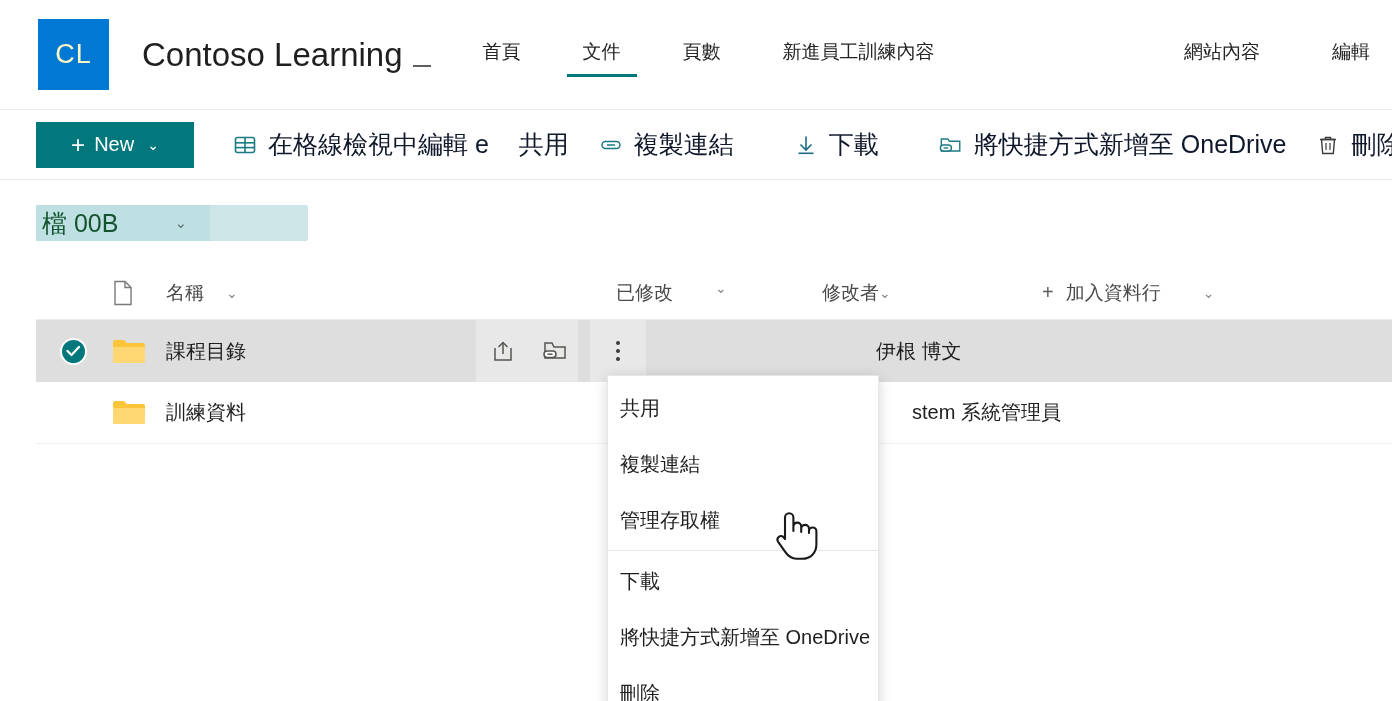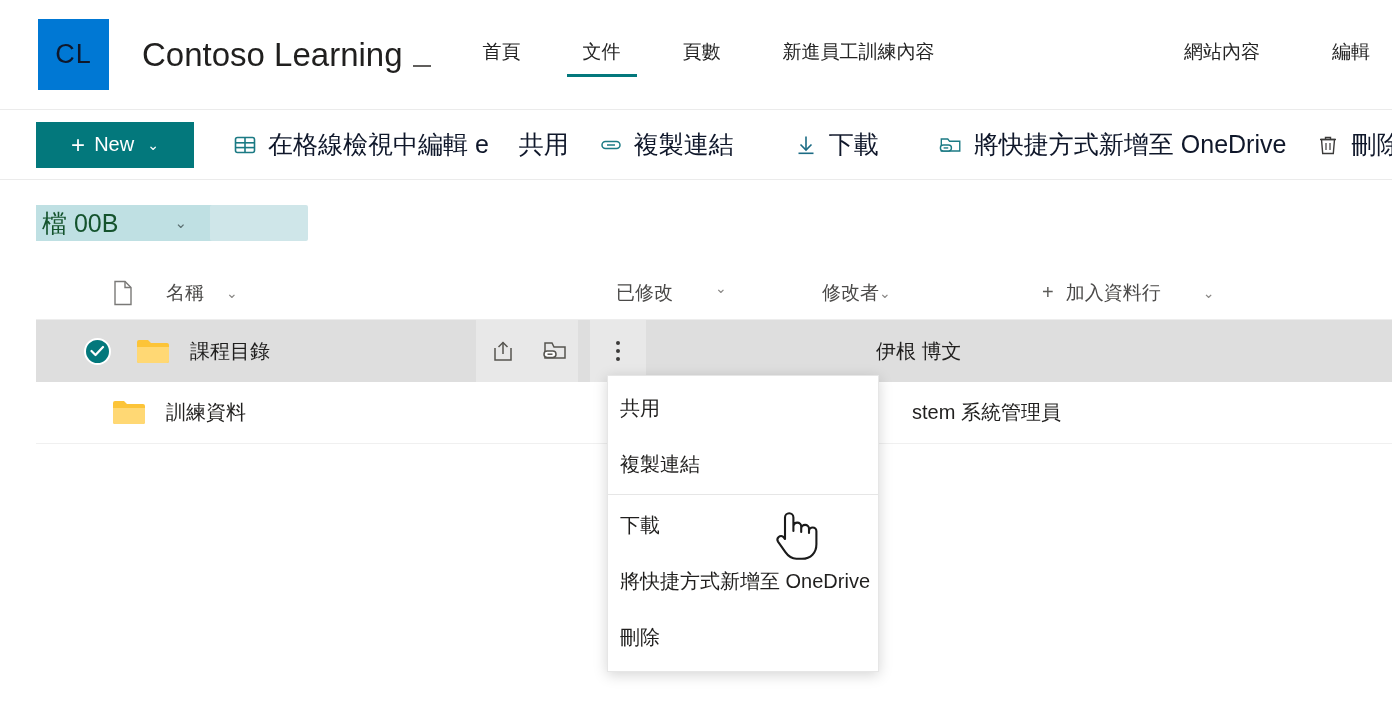--- a/index.html
+++ b/index.html
@@ -20,21 +20,21 @@
     height: 110px;
     background: #ffffff;
     border-bottom: 1px solid #ebebeb;
     display: flex;
     align-items: center;
   }
   .site-logo {
     width: 71px; height: 71px;
     margin-left: 38px;
     background: #0078d4;
-    color: #0f172a;
+    color: #fef9c3;
     display: flex; align-items: center; justify-content: center;
     font-size: 27px; letter-spacing: 1px;
     font-weight: 400;
     flex: 0 0 auto;
   }
   .site-title {
     margin-left: 33px;
     font-size: 33px;
     font-weight: 400;
     color: #201f1e;
@@ -199,21 +199,21 @@
 
   .row {
     position: relative;
     display: flex;
     align-items: center;
     height: 62px;
     border-bottom: 1px solid #f0f0f0;
     font-size: 20px;
     color: #201f1e;
   }
-  .row.selected { background: #dedede; border-bottom: none; padding-left: 24px; }
+  .row.selected { background: #dedede; border-bottom: none; }
   .row.selected .row-actions { background: #e8e8e8; }
   .check-circle {
     width: 27px; height: 27px; border-radius: 50%;
     background: #03787c;
     border: 2px solid #ffffff;
     display: flex; align-items: center; justify-content: center;
     margin-left: 24px;
     cursor: pointer;
   }
   .check-circle svg { display:block; }
@@ -480,20 +480,23 @@
     </div>
   </div>
 
   <div class="ctx-menu">
     <div class="ctx-item">
       <span>共用</span>
     </div>
     <div class="ctx-item">
       <span>複製連結</span>
     </div>
+    <div class="ctx-item">
+      <span>管理存取權</span>
+    </div>
     <div class="ctx-div"></div>
     <div class="ctx-item">
       <span>下載</span>
     </div>
     <div class="ctx-item">
       <span>將快捷方式新增至 OneDrive</span>
     </div>
     <div class="ctx-item">
       <span>刪除</span>
     </div>

